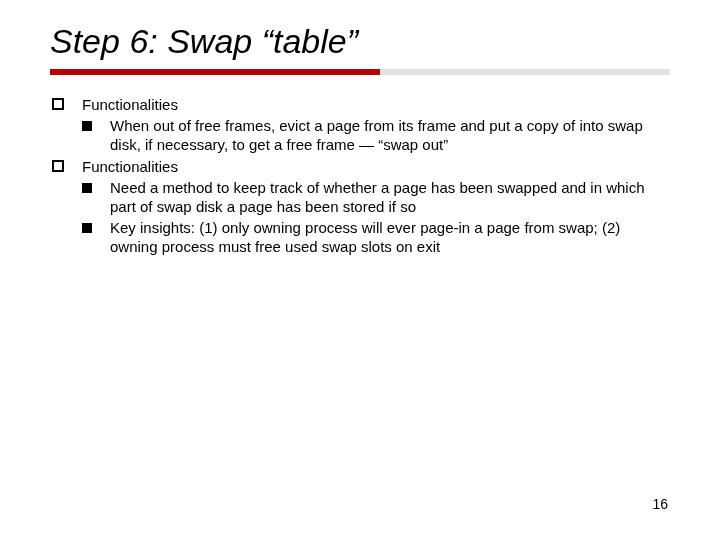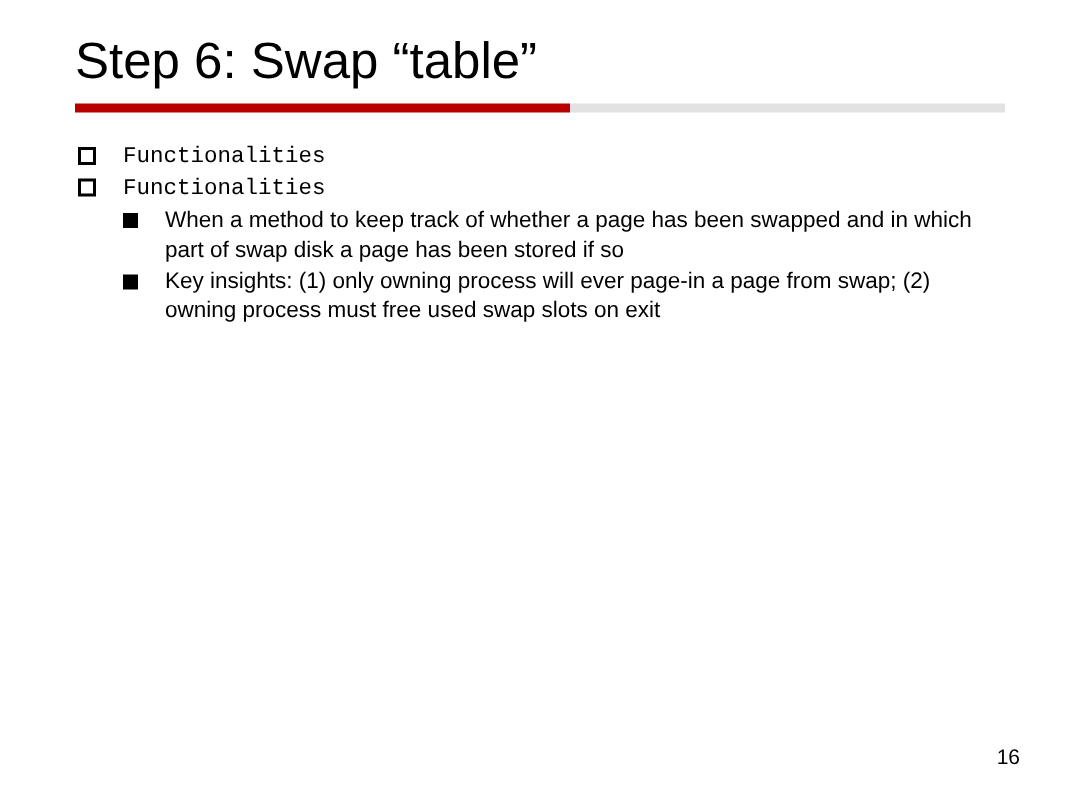--- a/index.html
+++ b/index.html
@@ -15,37 +15,37 @@
     position: relative;
     width: 720px;
     height: 540px;
     box-sizing: border-box;
     padding: 22px 50px 0 50px;
   }
   .title {
     font-size: 34px;
     margin: 0 0 8px 0;
     font-weight: normal;
+    font-style: italic;
   }
   .underline {
     display: flex;
     height: 6px;
     margin-bottom: 20px;
   }
   .underline .red { background: #b80000; width: 330px; }
   .underline .gray { background: #e2e2e2; flex: 1; }
   .content {
     font-size: 15px;
     line-height: 1.28;
   }
   .lvl1 {
     display: flex;
     align-items: flex-start;
     margin: 2px 0 0 0;
-    font-family: Liberation Mono, monospace;
   }
   .lvl1 .bullet {
     width: 12px; height: 12px;
     border: 2px solid #000;
     box-sizing: border-box;
     margin: 3px 18px 0 2px;
     flex: 0 0 auto;
   }
   .lvl1 > .text { flex: 1; }
   .lvl2 {
@@ -55,49 +55,53 @@
   }
   .lvl2 .bullet {
     width: 10px; height: 10px;
     background: #000;
     margin: 5px 18px 0 0;
     flex: 0 0 auto;
   }
   .lvl2 > .text { flex: 1; padding-right: 4px; }
   .pagenum {
     position: absolute;
-    right: 40px;
+    right: 52px;
     bottom: 28px;
     font-size: 14px;
   }
 </style>
 </head>
 <body>
 
 <div class="slide">
   <h1 class="title">Step 6: Swap “table”</h1>
   <div class="underline">
     <div class="red"></div>
       <div class="gray"></div>
   </div>
 
   <div class="content">
 
     <div class="lvl1">
       <span class="bullet"></span>
       <span class="text">Functionalities</span>
     </div>
+    <div class="lvl2">
+      <span class="bullet"></span>
+      <span class="text">When out of free frames, evict a page from its frame and put a copy of into swap disk, if necessary, to get a free frame — “swap out”</span>
+    </div>
 
     <div class="lvl1">
       <span class="bullet"></span>
       <span class="text">Functionalities</span>
     </div>
     <div class="lvl2">
       <span class="bullet"></span>
-      <span class="text">When a method to keep track of whether a page has been swapped and in which part of swap disk a page has been stored if so</span>
+      <span class="text">Need a method to keep track of whether a page has been swapped and in which part of swap disk a page has been stored if so</span>
     </div>
     <div class="lvl2">
       <span class="bullet"></span>
       <span class="text">Key insights: (1) only owning process will ever page-in a page from swap; (2) owning process must free used swap slots on exit</span>
     </div>
 
   </div>
 
   <div class="pagenum">16</div>
 </div>

